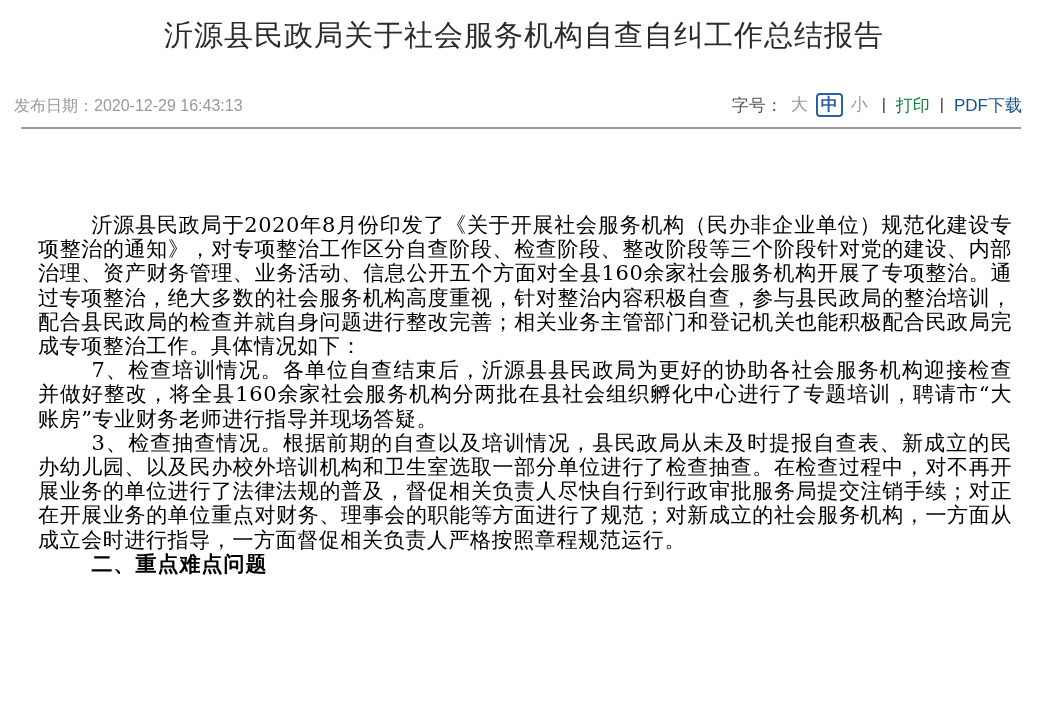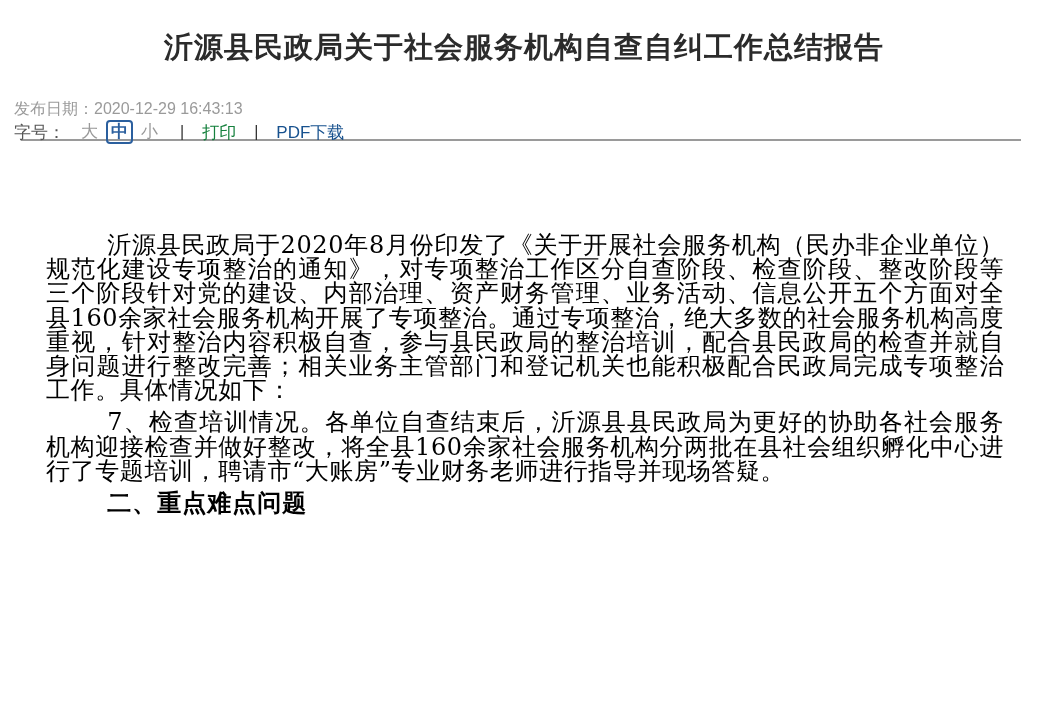--- a/index.html
+++ b/index.html
@@ -3,55 +3,55 @@
 <meta charset="utf-8">
 <style>
   html, body { margin: 0; padding: 0; background: #ffffff; }
   body {
     width: 1048px; height: 719px; overflow: hidden;
     font-family: "Liberation Sans", sans-serif;
   }
   .page { position: relative; width: 1048px; height: 719px; background: #fff; }
 
   .title {
-    margin: 16px; padding-top: 12px;
+    margin: 4px; padding-top: 12px;
     text-align: center;
-    font-size: 29px; font-weight: bold; color: #2b2b2b;
+    font-size: 29px; font-weight: normal; color: #2b2b2b;
     letter-spacing: 1px;
     font-family: "Liberation Sans", "DejaVu Sans", sans-serif;
   }
 
   .meta-row {
     margin-top: 31px;
     padding: 0 26px 0 14px;
     height: 30px;
-    display: flex; justify-content: space-between; align-items: flex-start; flex-direction: column;
+    display: flex; justify-content: space-between; align-items: flex-end;
   }
   .meta-left { color: #9a9a9a; font-size: 16px; }
-  .meta-right { display: flex; align-items: center; font-size: 17px; gap: 8px; }
+  .meta-right { display: flex; align-items: center; font-size: 17px; }
   .fs-label { color: #555555; margin-right: 4px; }
   .fs-opt { color: #999999; cursor: pointer; margin: 0 4px; }
   .fs-opt.active {
     color: #2b5f9e; font-weight: bold;
     border: 2px solid #2b5f9e; border-radius: 4px;
     padding: 0 3px; line-height: 20px; display: inline-block;
   }
   .sep { color: #333333; font-size: 16px; margin: 0 10px; }
   .print-link { color: #15803d; text-decoration: none; cursor: pointer; }
   .pdf-link { color: #17518e; font-weight: normal; text-decoration: none; cursor: pointer; }
 
   .divider {
     border: none; border-top: 2px solid #9a9a9a;
     margin: 10px 27px 0 21px;
   }
 
   .content { margin: 0 36px 0 38px; padding-top: 84px; }
   .para {
-    margin: 8px;
-    font-size: 24px; line-height: 24.2px; color: #000000;
+    margin: 0;
+    font-size: 21px; line-height: 24.2px; color: #000000;
     text-align: justify;
     text-indent: 2.55em;
     letter-spacing: 0.6px;
     font-family: "DejaVu Serif", "Liberation Serif", serif;
   }
   .para.heading {
     font-family: "DejaVu Sans", "Liberation Sans", sans-serif;
     font-weight: bold;
     letter-spacing: 1px;
   }
@@ -75,16 +75,17 @@
       <span class="sep">|</span>
       <a class="pdf-link">PDF下载</a>
     </div>
   </div>
 
   <hr class="divider">
 
   <div class="content" id="article-body">
       <p class="para">沂源县民政局于2020年8月份印发了《关于开展社会服务机构（民办非企业单位）规范化建设专项整治的通知》，对专项整治工作区分自查阶段、检查阶段、整改阶段等三个阶段针对党的建设、内部治理、资产财务管理、业务活动、信息公开五个方面对全县160余家社会服务机构开展了专项整治。通过专项整治，绝大多数的社会服务机构高度重视，针对整治内容积极自查，参与县民政局的整治培训，配合县民政局的检查并就自身问题进行整改完善；相关业务主管部门和登记机关也能积极配合民政局完成专项整治工作。具体情况如下：</p>
       <p class="para">7、检查培训情况。各单位自查结束后，沂源县县民政局为更好的协助各社会服务机构迎接检查并做好整改，将全县160余家社会服务机构分两批在县社会组织孵化中心进行了专题培训，聘请市“大账房”专业财务老师进行指导并现场答疑。</p>
+      <p class="para">3、检查抽查情况。根据前期的自查以及培训情况，县民政局从未及时提报自查表、新成立的民办幼儿园、以及民办校外培训机构和卫生室选取一部分单位进行了检查抽查。在检查过程中，对不再开展业务的单位进行了法律法规的普及，督促相关负责人尽快自行到行政审批服务局提交注销手续；对正在开展业务的单位重点对财务、理事会的职能等方面进行了规范；对新成立的社会服务机构，一方面从成立会时进行指导，一方面督促相关负责人严格按照章程规范运行。</p>
       <p class="para heading">二、重点难点问题</p>
     </div>
 
 </div>
 
 </body></html>

